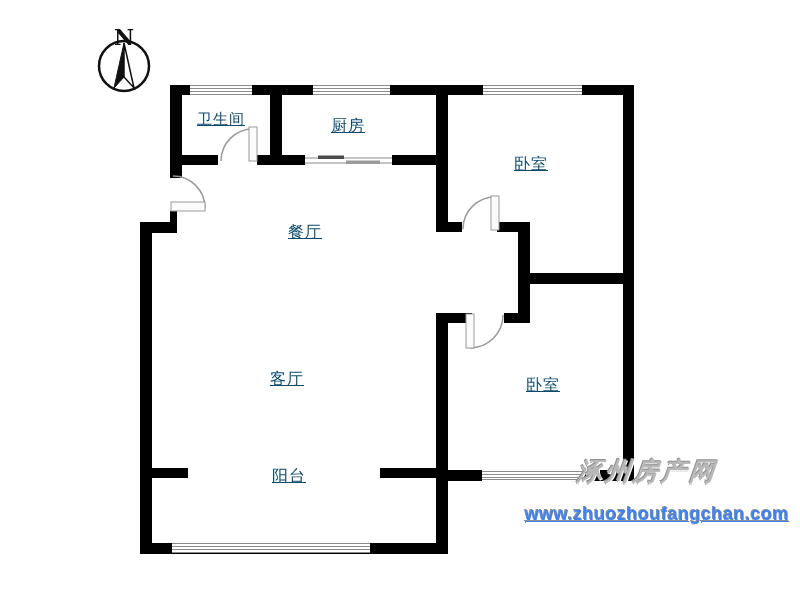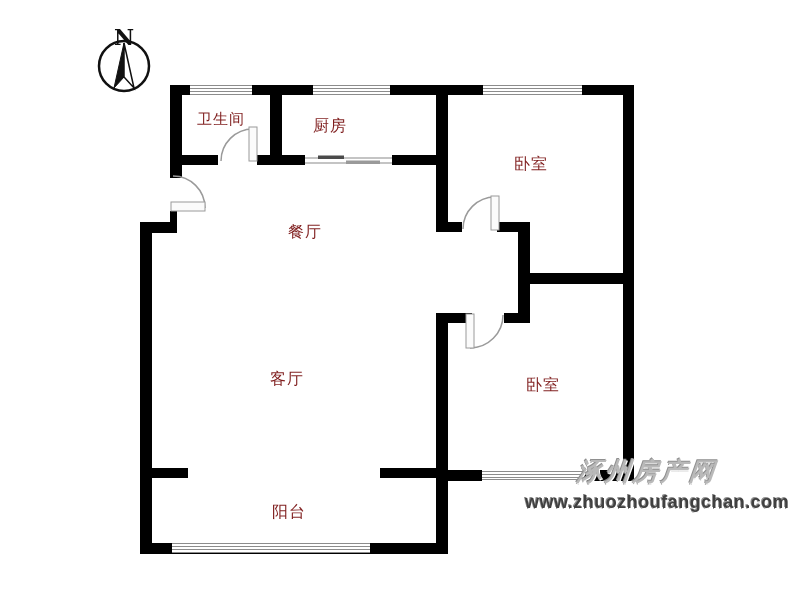--- a/index.html
+++ b/index.html
@@ -9,38 +9,39 @@
     overflow:hidden;
   }
   .plan{position:absolute;left:0;top:0;width:800px;height:600px;}
   .wall{position:absolute;background:#000000;}
   .window{
     position:absolute;background:#ffffff;
     background-image:repeating-linear-gradient(to bottom,#8c8c8c 0,#8c8c8c 1px,#ffffff 1px,#ffffff 3px);
     border-bottom:1px solid #8c8c8c;box-sizing:border-box;
   }
   .room-label{
-    position:absolute;font-size:16px;color:#7f1d1d;line-height:1;
-    letter-spacing:1px;white-space:nowrap;
+    position:absolute;font-size:16px;color:#0c4a6e;line-height:1;
+    letter-spacing:1px;white-space:nowrap;text-decoration:underline;
   }
   svg.overlay{position:absolute;left:0;top:0;}
   .watermark{
     position:absolute;left:525px;top:455px;width:245px;text-align:center;
     pointer-events:none;
   }
   .wm-name{
     font-size:25px;font-weight:bold;font-style:italic;letter-spacing:3px;
     color:#b9b9b9;white-space:nowrap;
     text-shadow:-1px -1px 0 #8f8f8f,1px 1px 0 #ffffff,0 1px 0 #8f8f8f;
     transform:skewX(-6deg);
   }
   .wm-url{
     font-size:18px;font-weight:bold;letter-spacing:0.5px;
-    color:#404040;white-space:nowrap;margin-top:4px;
+    color:#3b82f6;white-space:nowrap;margin-top:16px;
     text-shadow:-1px -1px 0 #8f8f8f,1px 1px 0 #ffffff,0 1px 0 #8f8f8f;
+    text-decoration:underline;
   }
 </style>
 </head>
 <body>
 
 <div class="plan">
 
   <div class="wall" style="left:170px;top:85px;width:464px;height:10px"></div>
   <div class="wall" style="left:623px;top:85px;width:11px;height:396px"></div>
   <div class="wall" style="left:170px;top:85px;width:12px;height:93px"></div>
@@ -106,25 +107,25 @@
   </svg>
 
   <svg width="74" height="96" viewBox="0 0 74 96" style="position:absolute;left:88px;top:20px;">
     <text x="36" y="25" text-anchor="middle" font-family="DejaVu Serif, Liberation Serif, serif" font-size="22" font-weight="bold" fill="#111111">N</text>
     <circle cx="36" cy="46" r="25" fill="none" stroke="#111111" stroke-width="2.5"></circle>
     <path d="M36,23 L26,68 L36,57 Z" fill="#111111" stroke="#111111" stroke-width="1"></path>
     <path d="M36,23 L46,68 L36,57 Z" fill="#ffffff" stroke="#111111" stroke-width="1.5"></path>
   </svg>
 
   <div class="room-label" style="left:197px;top:111px;font-size:15px">卫生间</div>
-  <div class="room-label" style="left:313px;top:118px">厨房</div>
+  <div class="room-label" style="left:331px;top:118px">厨房</div>
   <div class="room-label" style="left:514px;top:156px">卧室</div>
   <div class="room-label" style="left:288px;top:224px">餐厅</div>
   <div class="room-label" style="left:270px;top:371px">客厅</div>
   <div class="room-label" style="left:526px;top:377px">卧室</div>
-  <div class="room-label" style="left:272px;top:504px">阳台</div>
+  <div class="room-label" style="left:272px;top:468px">阳台</div>
 
   <div class="watermark">
     <div class="wm-name">涿州房产网</div>
     <div class="wm-url">www.zhuozhoufangchan.com</div>
   </div>
 
 </div>
 
 </body></html>

